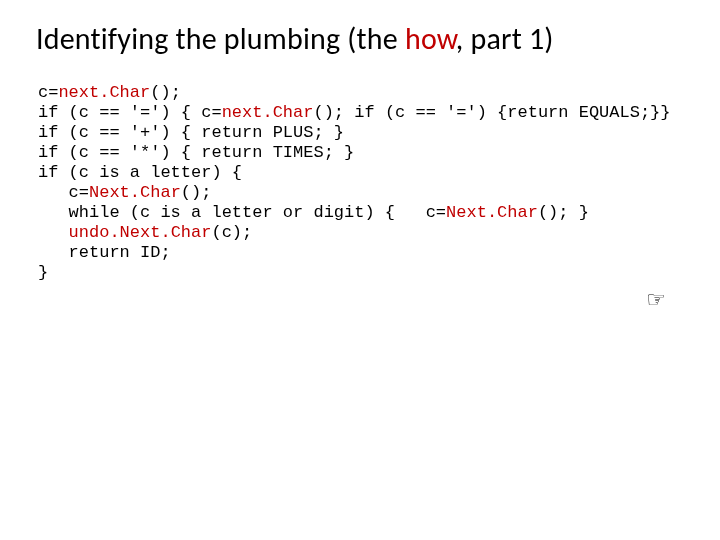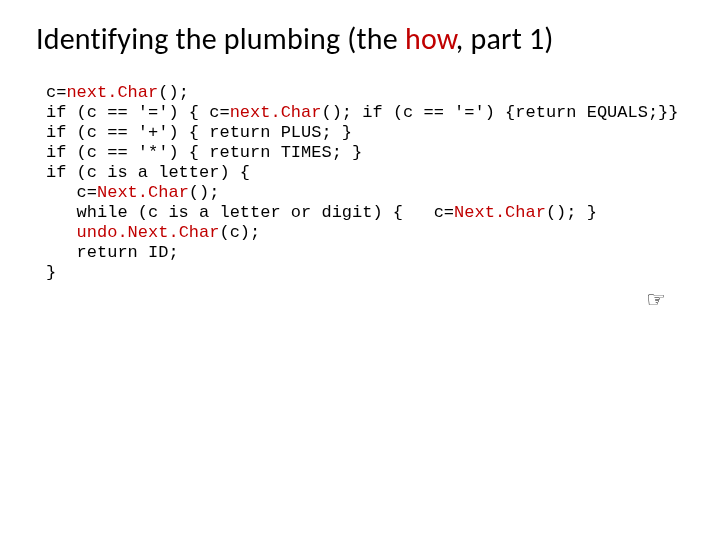--- a/index.html
+++ b/index.html
@@ -26,21 +26,21 @@
     margin: 0 0 26px 0;
   }
   .title .t-black { color: #000; }
   .title .t-red   { color: #c00000; }
   .code-block {
     font-family: "Courier New", Courier, monospace;
     font-size: 17px;
     line-height: 1.18;
     white-space: pre;
     color: #000;
-    margin-left: 10px;
+    margin-left: 2px;
   }
   .code-block .nc   { color: #c00000; }
   .footer-line {
     display: flex;
     align-items: baseline;
     justify-content: flex-end;
     margin-top: 4px;
     padding-right: 8px;
   }
   .hand {

